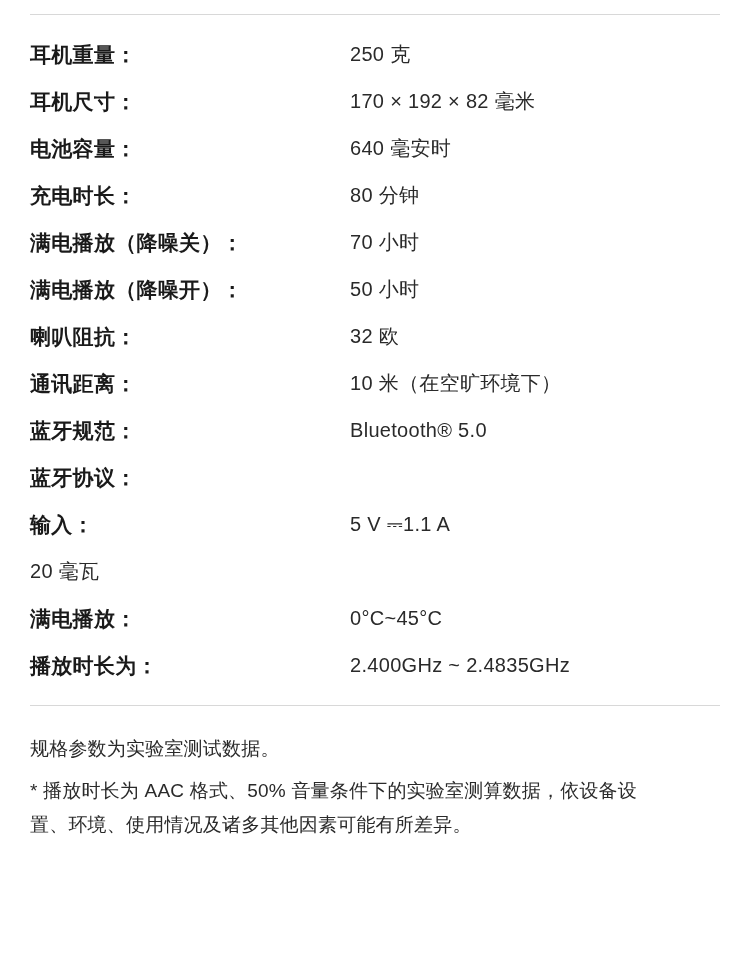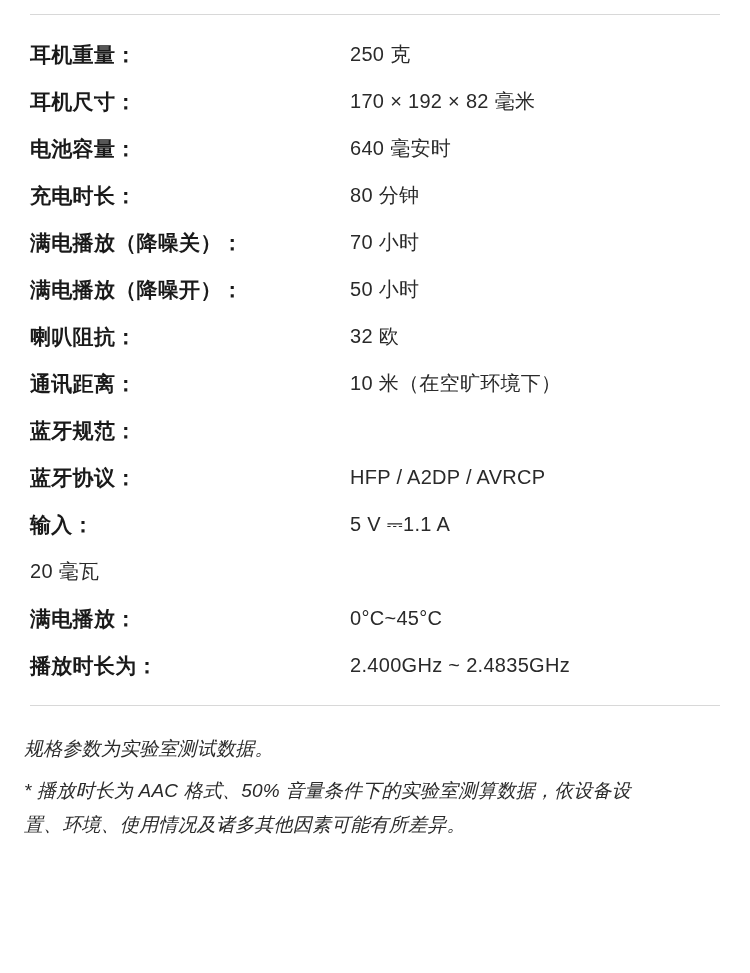--- a/index.html
+++ b/index.html
@@ -46,23 +46,22 @@
   }
   .spec-value {
     font-size: 20px;
     font-weight: normal;
     color: #2a2a2a;
     letter-spacing: 0.3px;
     white-space: nowrap;
   }
   .rule.bottom { margin-top: 16px; }
   .notes {
-    margin: 0 24px;
+    margin: 0 30px;
     padding-top: 26px;
-    font-style: italic;
   }
   .note-line {
     font-size: 19px;
     line-height: 34px;
     color: #2a2a2a;
     letter-spacing: 0.2px;
   }
   .note-line.second {
     margin-top: 8px;
     max-width: 630px;
@@ -112,25 +111,25 @@
       <div class="spec-value">32 欧</div>
     </div>
 
     <div class="spec-row">
       <div class="spec-label">通讯距离：</div>
       <div class="spec-value">10 米（在空旷环境下）</div>
     </div>
 
     <div class="spec-row">
       <div class="spec-label">蓝牙规范：</div>
+      <div class="spec-value">Bluetooth® 5.0</div>
     </div>
 
     <div class="spec-row">
       <div class="spec-label">蓝牙协议：</div>
-      <div class="spec-value">HFP / A2DP / AVRCP</div>
     </div>
 
     <div class="spec-row">
       <div class="spec-label">输入：</div>
       <div class="spec-value">5 V ⎓1.1 A</div>
     </div>
 
     <div class="spec-row">
       <div class="spec-value">20 毫瓦</div>
     </div>

